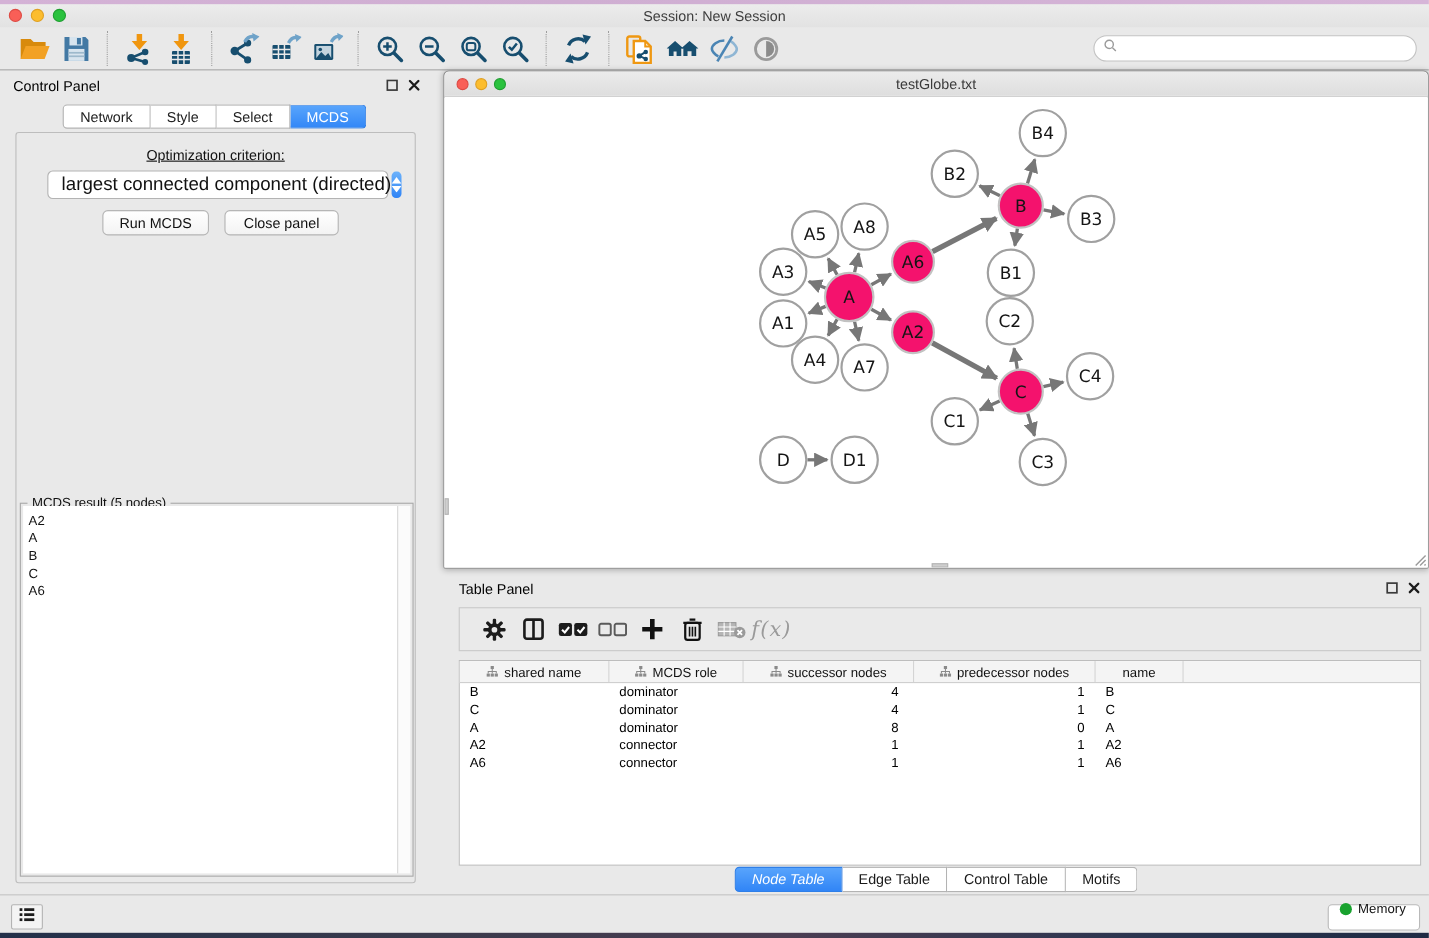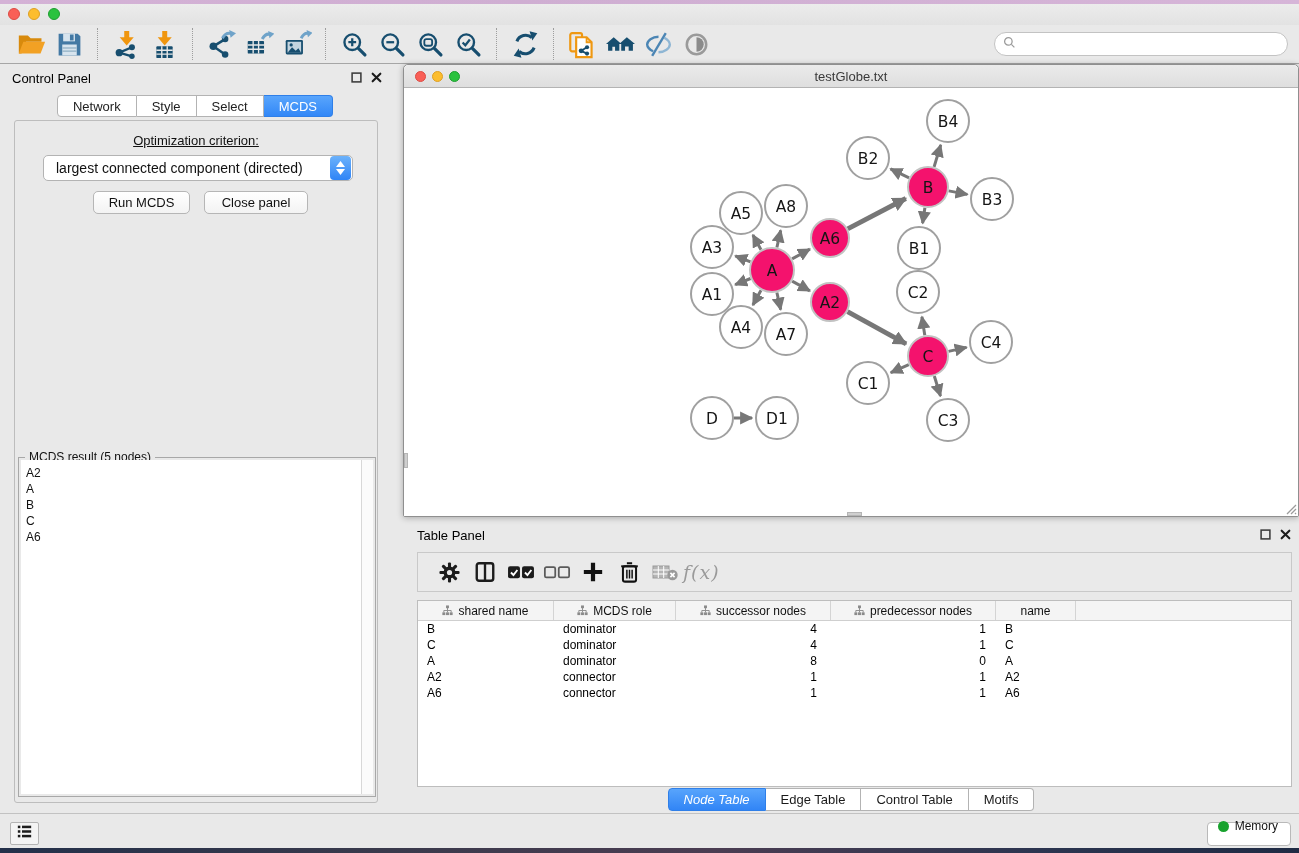--- a/index.html
+++ b/index.html
@@ -47,21 +47,21 @@
     background:#fff; border:1px solid #b3b3b3; border-left:none; }
   .seg-tab:first-child { border-left:1px solid #b3b3b3; border-radius:4px 0 0 4px; }
   .seg-tab:last-child { border-radius:0 4px 4px 0; }
   .seg-tab.active { background:linear-gradient(#59a5fc,#3287f7); color:#fff; border-color:#2f7fe8; }
 
   .cp-box { position:absolute; left:14px; top:56px; width:364px; height:683px;
     border:1px solid #bdbdbd; border-radius:3px; background:#e9e9e9; }
   .opt-label { position:absolute; left:0; right:0; top:12px; text-align:center; font-size:13px; color:#111;text-decoration:underline; }
   .criterion { position:absolute; left:28px; top:34px; width:310px; height:26px; background:#fff;
     border:1px solid #b3b3b3; border-radius:5px; display:flex; align-items:center; }
-  .criterion .val { flex:1; font-size:14px; color:#111; padding-left:12px; white-space:nowrap; }
+  .criterion .val { flex:1; font-size:17px; color:#111; padding-left:12px; white-space:nowrap; }
   .criterion .stepper { width:21px; height:24px; margin-right:1px; border-radius:4px;
     background:linear-gradient(#6cb2fb,#2f84f6); display:flex; flex-direction:column; align-items:center; justify-content:center; gap:2px; }
   .criterion .stepper svg { width:9px; height:6px; display:block; }
   .cp-btn { position:absolute; top:70px; height:23px; background:linear-gradient(#ffffff,#f3f3f3);
     border:1px solid #b6b6b6; border-radius:5px; font-size:13px; color:#111; text-align:center; line-height:21px; }
   .btn-run { left:78px; width:97px; }
   .btn-close { left:189px; width:104px; }
 
   .result-fieldset { position:absolute; left:3px; top:336px; width:358px; height:340px;
     border:1px solid #a8a8a8; }
@@ -130,20 +130,21 @@
 
 <div class="screen">
   <div class="strip-top"></div>
 
   <div class="titlebar">
     <div class="lights">
       <div class="light red"></div>
       <div class="light yellow"></div>
       <div class="light green"></div>
     </div>
+    <div class="title">Session: New Session</div>
   </div>
 
   <div class="toolbar">
     <div style="display:flex;align-items:center;">
         <div class="tool-btn">
           <span style="display: flex; align-items: center;">
             <svg viewBox="0 0 32 32">
               <path d="M2 6h10l3 3h12v4H10L5 26H2z" fill="#d88a0c"></path>
               <path d="M7 13h24l-5 13H2z" fill="#f2a124"></path>
             </svg>

